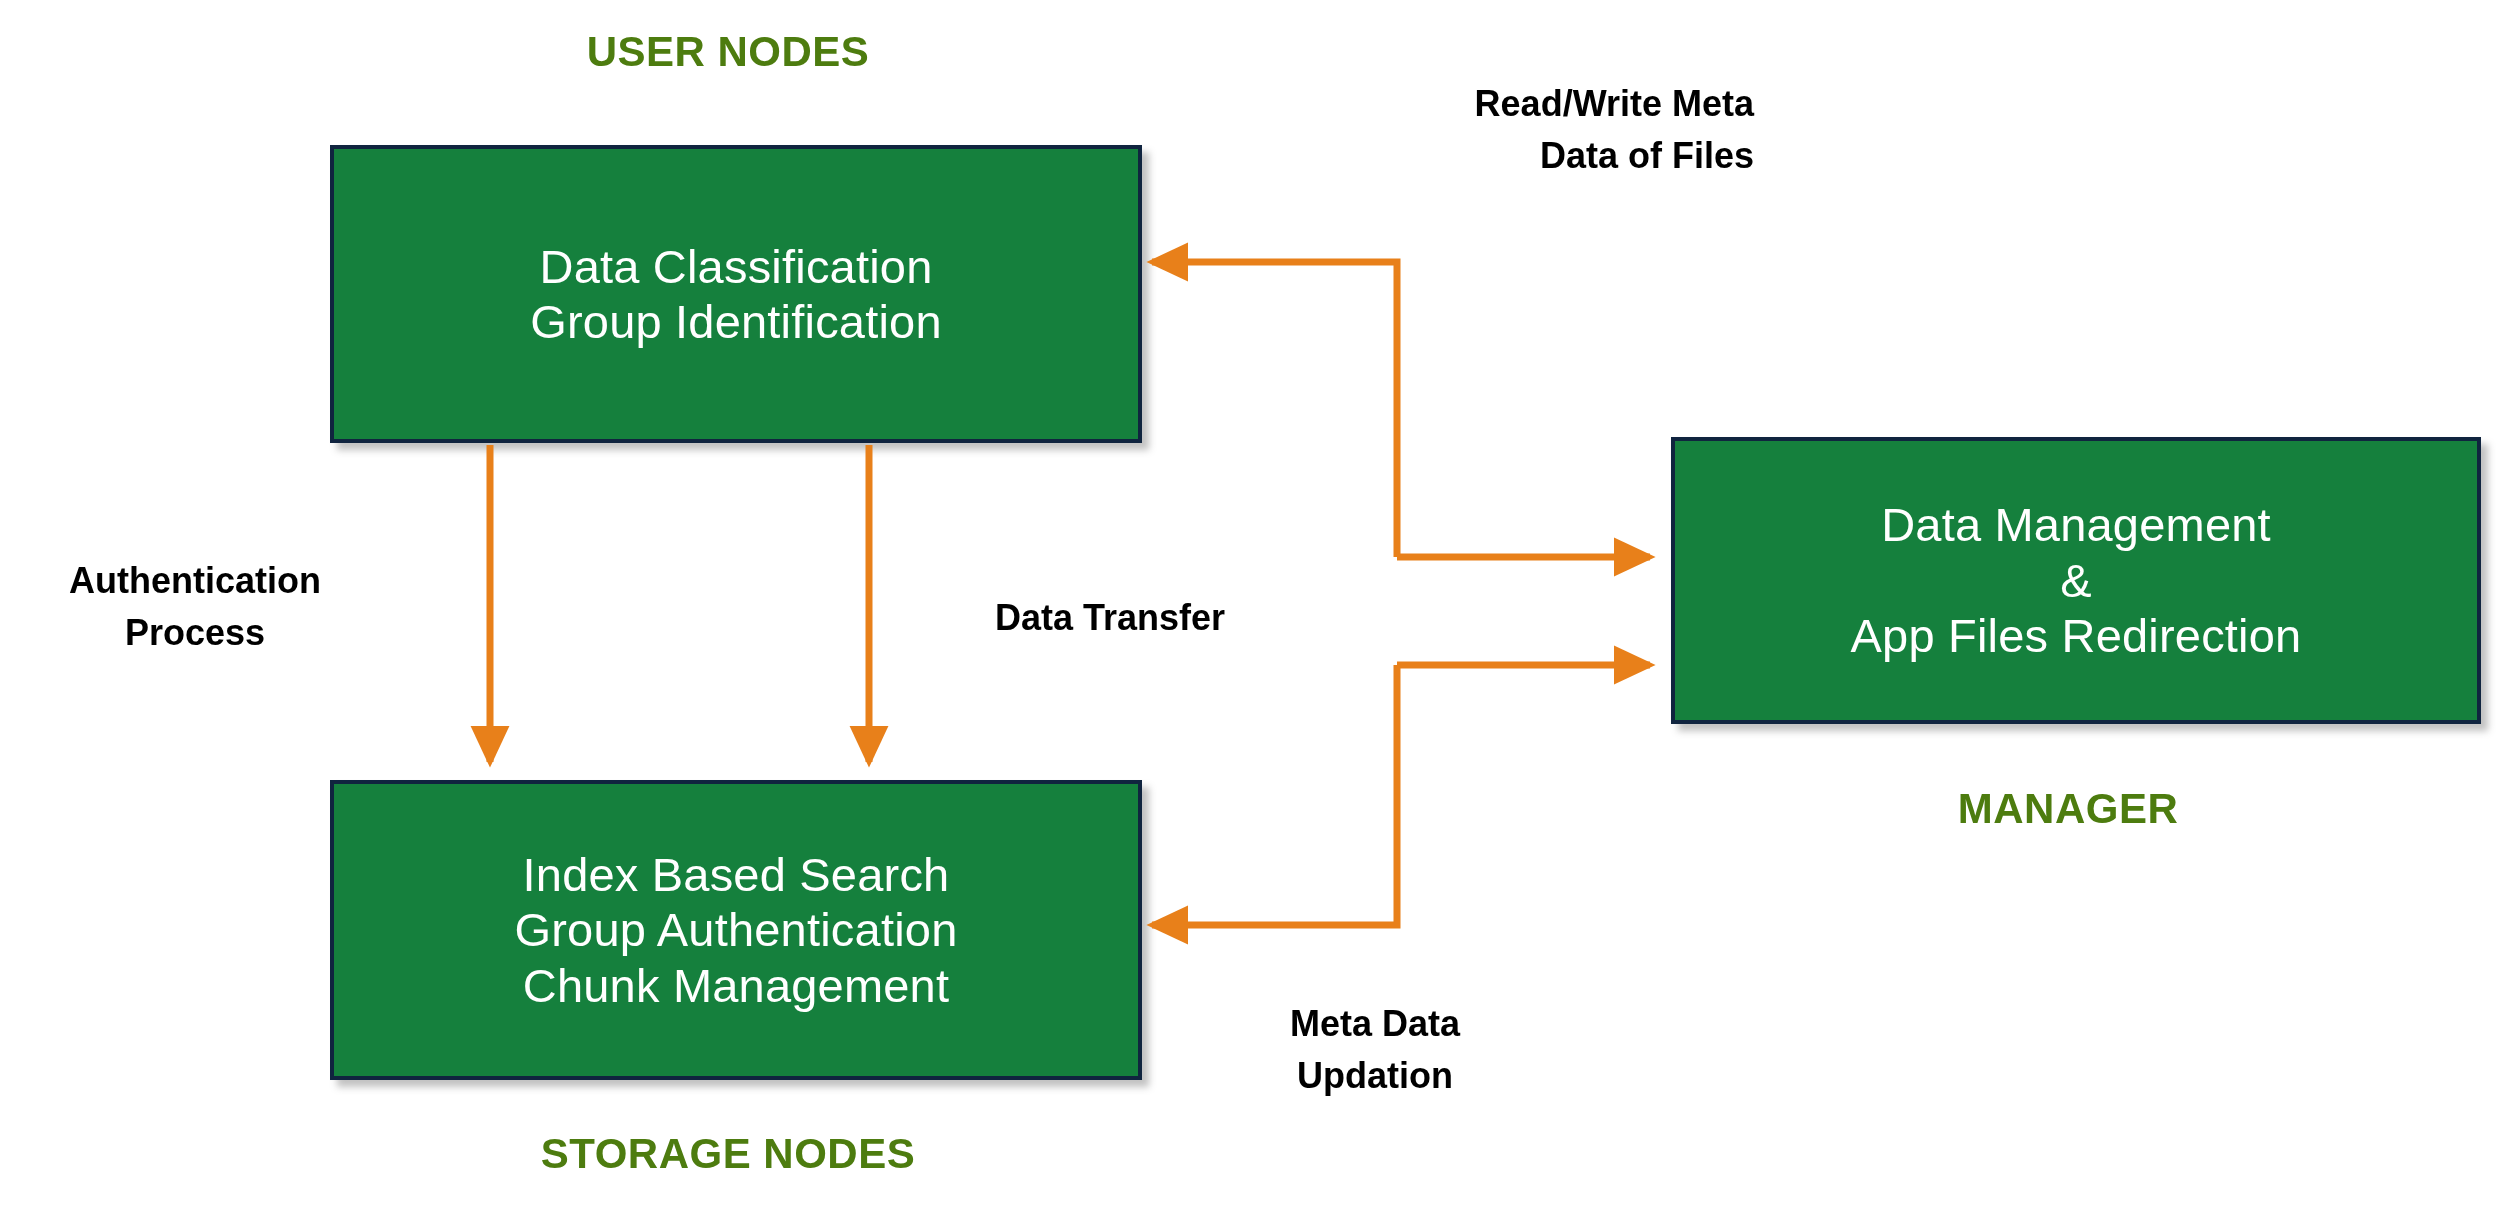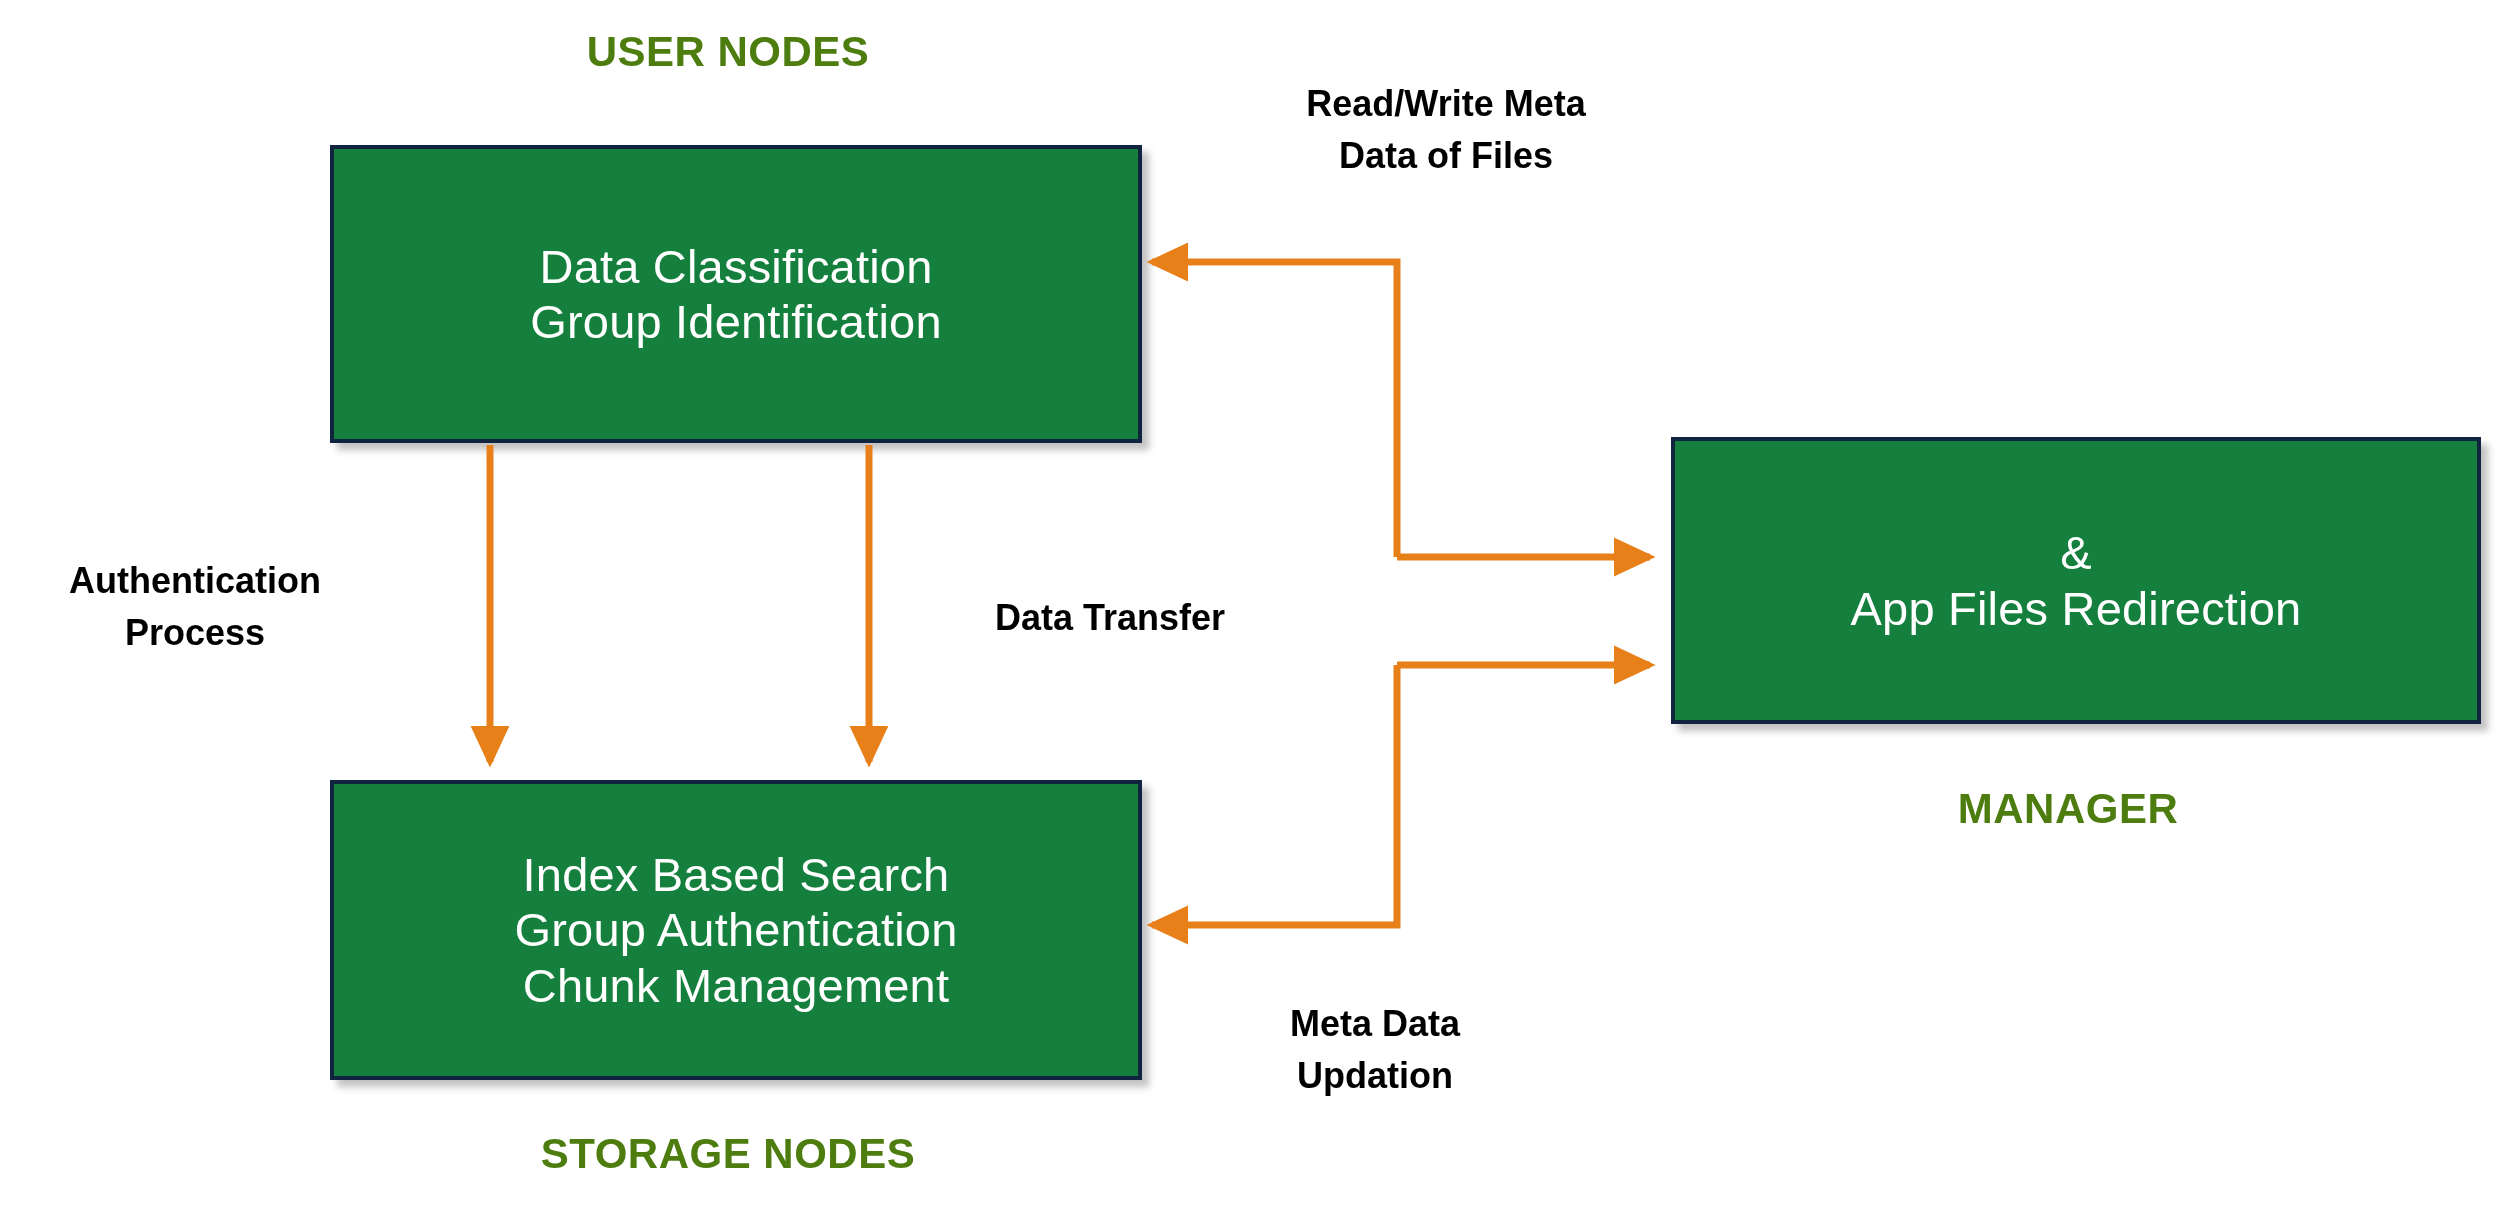--- a/index.html
+++ b/index.html
@@ -62,21 +62,21 @@
   
   .edge-label {
     position: absolute;
     color: #000000;
     font-weight: bold;
     font-size: 36px;
     line-height: 1.45;
     text-align: center;
     white-space: pre-line;
   }
-  #label-read-write   { left: 1166px; top: 78px;  width: 560px; }
+  #label-read-write   { left: 1194px; top: 78px;  width: 560px; text-align: right; }
   #label-authentication { left: 0px;   top: 555px; width: 390px; }
   #label-data-transfer { left: 900px;  top: 592px; width: 420px; }
   #label-meta-update  { left: 1195px;  top: 998px; width: 360px; text-align: center; }
 
   
   #arrow-layer {
     position: absolute;
     left: 0; top: 0;
     width: 2502px;
     height: 1215px;
@@ -99,20 +99,21 @@
     <div class="node-line">Group Identification</div>
   </div>
 
   <div class="node-box" id="box-storage-nodes">
     <div class="node-line">Index Based Search</div>
     <div class="node-line">Group Authentication</div>
     <div class="node-line">Chunk Management</div>
   </div>
 
   <div class="node-box" id="box-manager">
+    <div class="node-line">Data Management</div>
     <div class="node-line">&amp;</div>
     <div class="node-line">App Files Redirection</div>
   </div>
 
   <svg id="arrow-layer" viewBox="0 0 2502 1215">
     <defs>
       <marker id="arrowhead-right" markerWidth="6" markerHeight="6" refX="5.2" refY="3" orient="auto" markerUnits="strokeWidth">
         <path d="M0,0.2 L6,3 L0,5.8 z" fill="#E8801A"></path>
       </marker>
       <marker id="arrowhead-left" markerWidth="6" markerHeight="6" refX="5.2" refY="3" orient="auto" markerUnits="strokeWidth">

